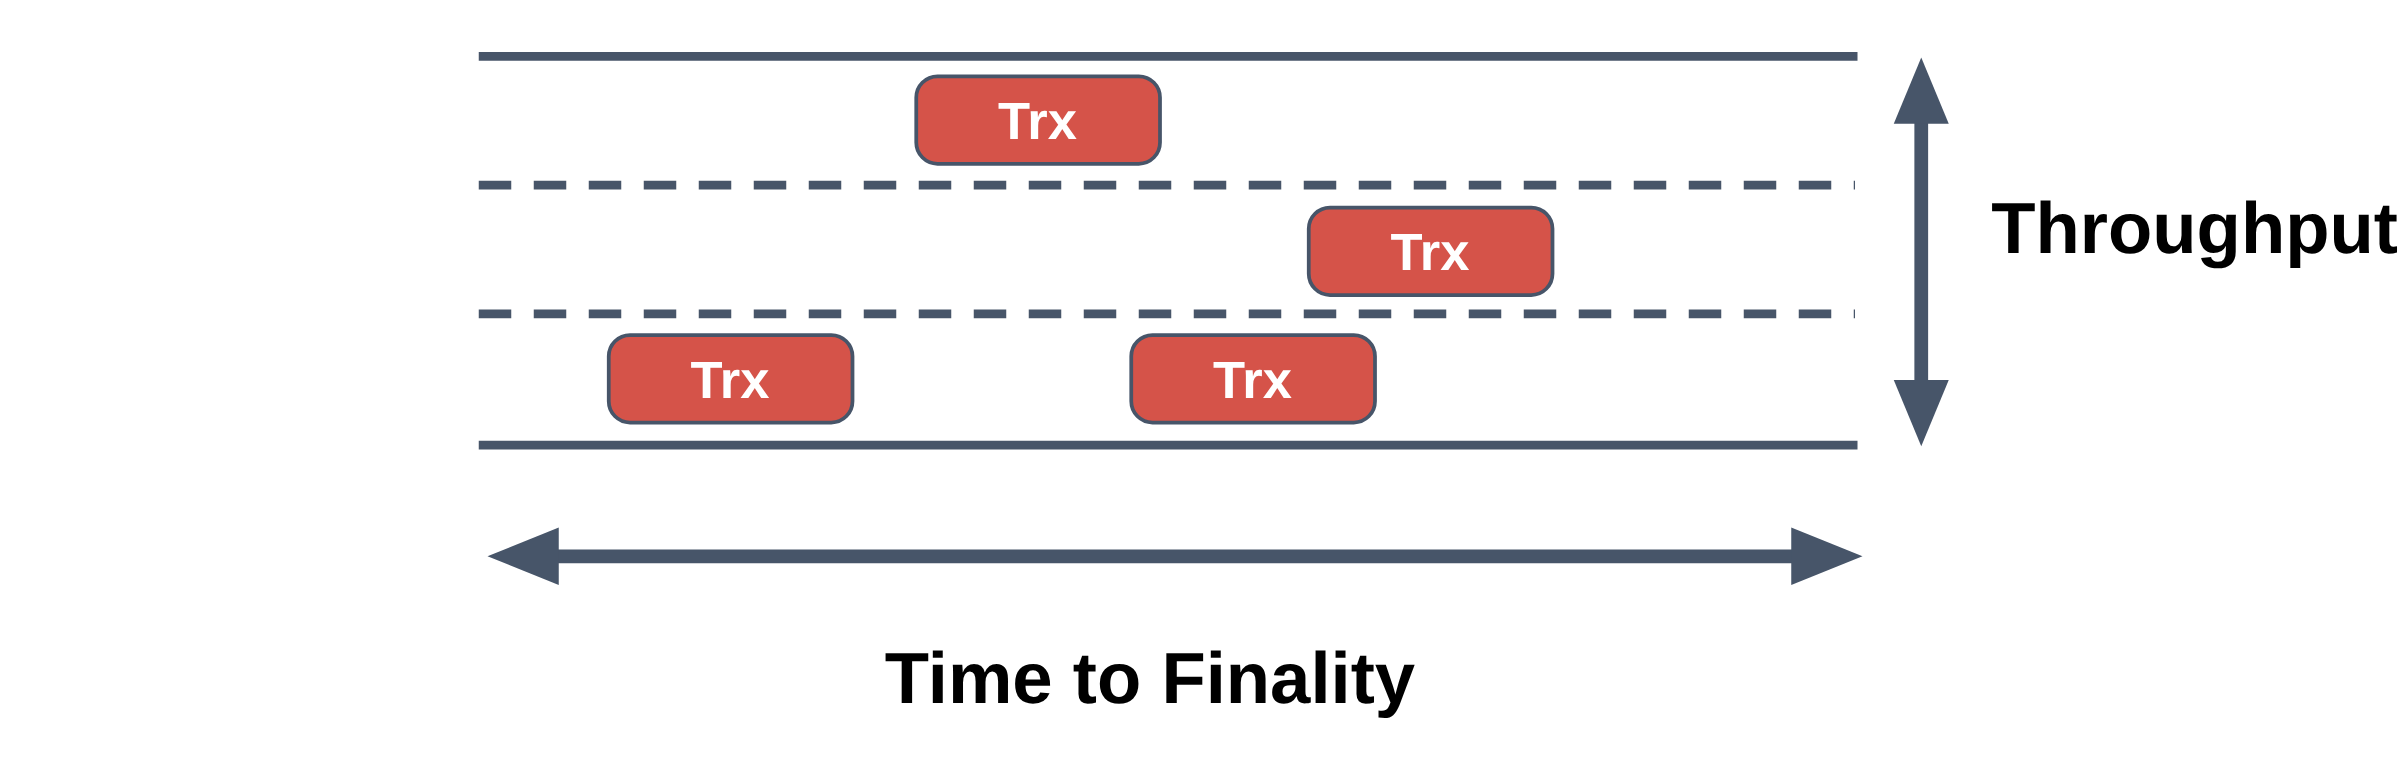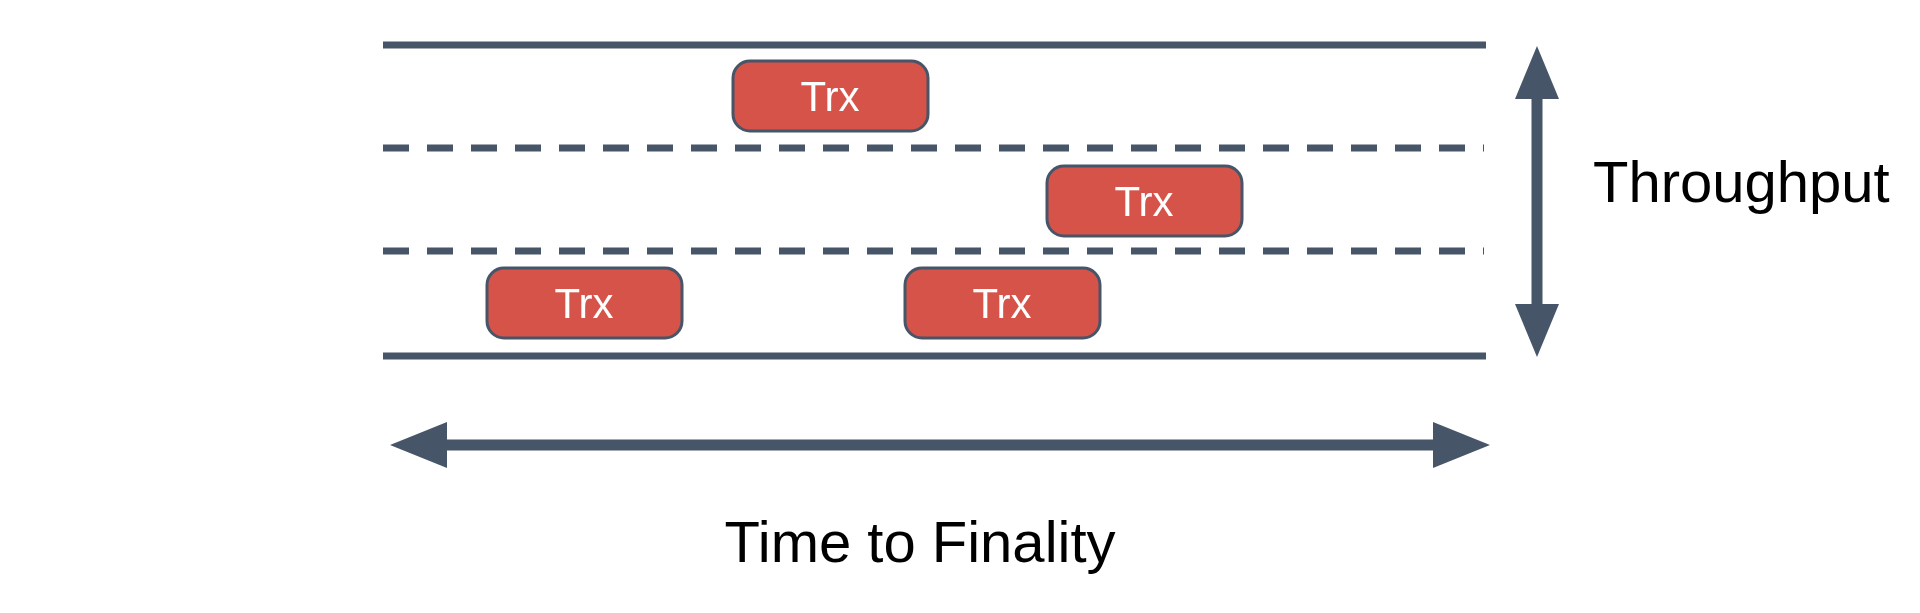--- a/index.html
+++ b/index.html
@@ -15,20 +15,21 @@
     margin: 0;
     padding: 0;
     background: var(--background);
   }
   .canvas {
     position: relative;
     width: 1920px;
     height: 613px;
     background: var(--background);
     overflow: hidden;
+    font-weight: bold;
   }
   svg text {
     font-family: "Liberation Sans", sans-serif;
   }
   .lane-line {
     stroke: var(--line);
     stroke-width: 7;
     fill: none;
     stroke-linecap: butt;
   }

